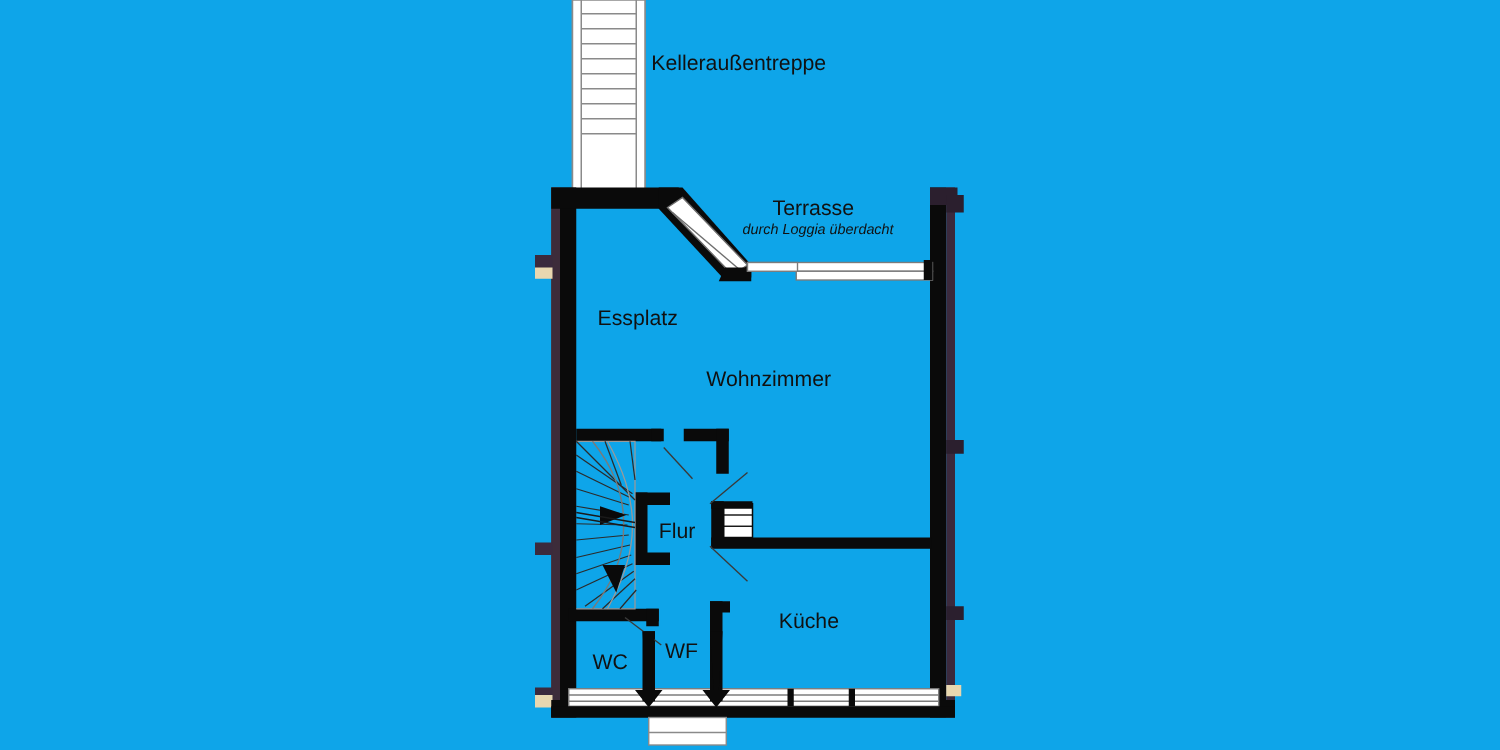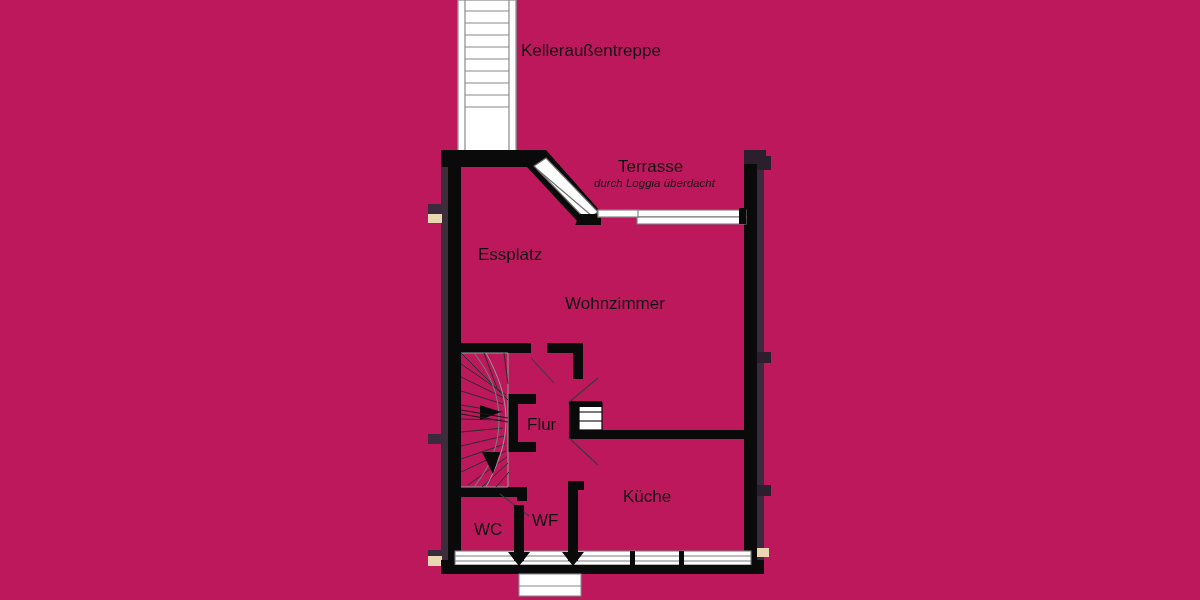--- a/index.html
+++ b/index.html
@@ -10,21 +10,21 @@
   body {
     width: 1200px;
     height: 600px;
     overflow: hidden;
     font-family: "Liberation Sans", sans-serif;
   }
   #plan-root {
     position: relative;
     width: 1200px;
     height: 600px;
-    background: #be185d;
+    background: #0ea5e9;
   }
   svg#floorplan {
     display: block;
     width: 1200px;
     height: 600px;
   }
   .room-label {
     font-family: "Liberation Sans", sans-serif;
     font-size: 17px;
     fill: #111111;

